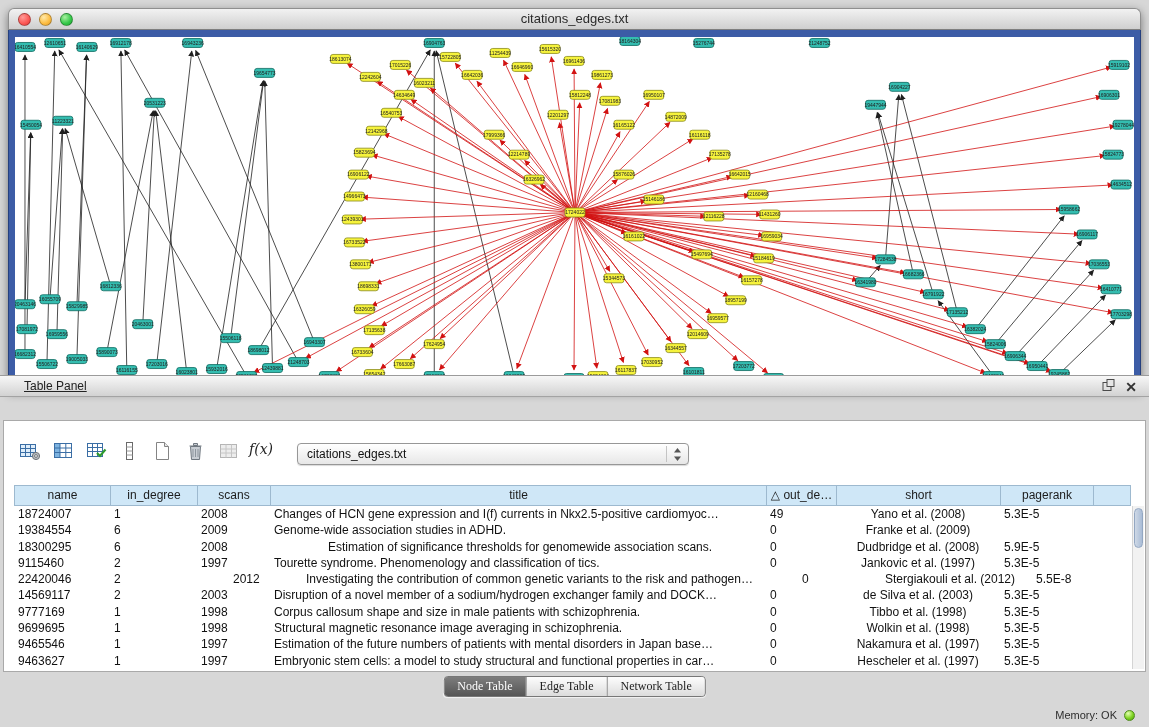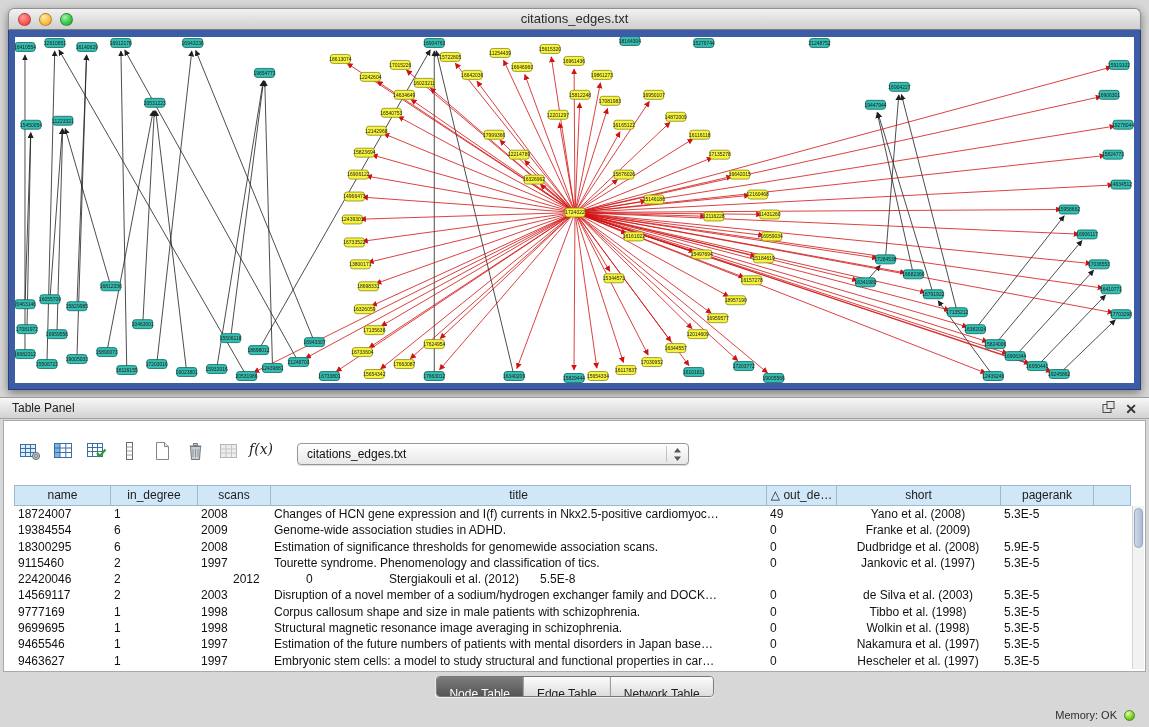--- a/index.html
+++ b/index.html
@@ -29,24 +29,24 @@
   .title-text{text-align:center;line-height:20px;font-size:13px;color:#2a2a2a;}
   .net-frame{
     position:absolute;left:0;top:22px;right:0;bottom:0;
     background:#3c5ca6;border:1px solid #26407e;border-top:none;box-sizing:border-box;
   }
   .net-canvas{position:absolute;left:6px;right:6px;top:7px;bottom:6px;background:#ffffff;overflow:hidden;}
   .net-canvas svg{display:block;width:100%;height:100%;}
 
   
   #panel-titlebar{
-    position:absolute;left:0;top:397px;width:1149px;height:22px;box-sizing:border-box;
+    position:absolute;left:0;top:375px;width:1149px;height:22px;box-sizing:border-box;
     background:linear-gradient(#f7f7f7,#d2d2d2);
     border-top:1px solid #9b9b9b;border-bottom:1px solid #a3a3a3;
-    font-size:12px;color:#222;line-height:20px;padding-left:12px;
+    font-size:12px;color:#222;line-height:20px;padding-left:24px;text-decoration:underline;
   }
   .panel-icons{position:absolute;right:12px;top:0;height:22px;display:flex;align-items:center;gap:10px;}
   .panel-close{font-size:14px;font-weight:bold;color:#333;line-height:22px;cursor:default;}
   #panel-body{
     position:absolute;left:3px;top:420px;width:1143px;height:252px;box-sizing:border-box;
     background:#ffffff;border:1px solid #a9a9a9;
   }
   .toolbar{position:absolute;left:13px;top:18px;height:30px;display:flex;align-items:center;gap:7px;}
   .tb-btn{width:26px;height:26px;display:flex;align-items:flex-start;justify-content:center;background:transparent;border:none;padding:0;}
   .fx-btn{font-family:"DejaVu Serif", serif;font-style:italic;font-size:14px;color:#222;}
@@ -77,21 +77,21 @@
   .vthumb{position:absolute;left:1px;right:1px;top:2px;height:40px;border-radius:5px;
     background:linear-gradient(90deg,#cfd9e6,#a9bcd6);border:1px solid #93a7c2;box-sizing:border-box;}
 
   
   #tabs{
     position:absolute;top:676px;left:50%;transform:translateX(-50%);
     display:flex;height:19px;border:1px solid #777;border-radius:4px;overflow:hidden;
     box-shadow:0 1px 1px rgba(255,255,255,.7);
     font-size:12px;
   }
-  .tab{padding:8px 13px;line-height:18px;background:linear-gradient(#fdfdfd,#dcdcdc);color:#1d1d1d;border-left:1px solid #999;}
+  .tab{padding:0 13px;line-height:18px;background:linear-gradient(#fdfdfd,#dcdcdc);color:#1d1d1d;border-left:1px solid #999;font-family:Liberation Serif, serif;}
   .tab:first-child{border-left:none;}
   .tab.active{background:linear-gradient(#7d7d7d,#555555);color:#ffffff;}
 
   
   #statusbar{position:absolute;right:14px;bottom:6px;display:flex;align-items:center;gap:7px;}
   #statusbar .mem-label{font-size:11px;color:#2e2e2e;}
   .orb{width:11px;height:11px;border-radius:50%;box-sizing:border-box;
     background:radial-gradient(circle at 35% 28%, #e4ffb2,#7ed321 55%,#479a10);
     border:1px solid #4f8c1c;}
 </style>
@@ -838,38 +838,39 @@
           <div class="tcell" style="width: 73px;">2009</div>
           <div class="tcell" style="width: 496px;">Genome-wide association studies in ADHD.</div>
           <div class="tcell" style="width: 70px;">0</div>
           <div class="tcell center" style="width: 164px;">Franke et al. (2009)</div>
           <div class="tcell" style="width: 93px; margin-top: 24px;">5.6E-5</div>
         </div>
         <div class="trow">
           <div class="tcell" style="width: 96px;">18300295</div>
           <div class="tcell" style="width: 87px;">6</div>
           <div class="tcell" style="width: 73px;">2008</div>
-          <div class="tcell" style="width: 496px;">Estimation of significance thresholds for genomewide association scans.</div>
+          <div class="tcell" style="width: 496px; text-align: center;">Estimation of significance thresholds for genomewide association scans.</div>
           <div class="tcell" style="width: 70px;">0</div>
           <div class="tcell center" style="width: 164px;">Dudbridge et al. (2008)</div>
           <div class="tcell" style="width: 93px;">5.9E-5</div>
         </div>
         <div class="trow">
           <div class="tcell" style="width: 96px;">9115460</div>
           <div class="tcell" style="width: 87px;">2</div>
           <div class="tcell" style="width: 73px;">1997</div>
           <div class="tcell" style="width: 496px;">Tourette syndrome. Phenomenology and classification of tics.</div>
           <div class="tcell" style="width: 70px;">0</div>
           <div class="tcell center" style="width: 164px;">Jankovic et al. (1997)</div>
           <div class="tcell" style="width: 93px;">5.3E-5</div>
         </div>
         <div class="trow">
           <div class="tcell" style="width: 96px;">22420046</div>
           <div class="tcell" style="width: 87px;">2</div>
           <div class="tcell" style="width: 73px; margin-left: 32px;">2012</div>
+          <div class="tcell" style="width: 496px;">Investigating the contribution of common genetic variants to the risk and pathogen…</div>
           <div class="tcell" style="width: 70px;">0</div>
           <div class="tcell center" style="width: 164px;">Stergiakouli et al. (2012)</div>
           <div class="tcell" style="width: 93px;">5.5E-8</div>
         </div>
         <div class="trow">
           <div class="tcell" style="width: 96px;">14569117</div>
           <div class="tcell" style="width: 87px;">2</div>
           <div class="tcell" style="width: 73px;">2003</div>
           <div class="tcell" style="width: 496px;">Disruption of a novel member of a sodium/hydrogen exchanger family and DOCK…</div>
           <div class="tcell" style="width: 70px;">0</div>

